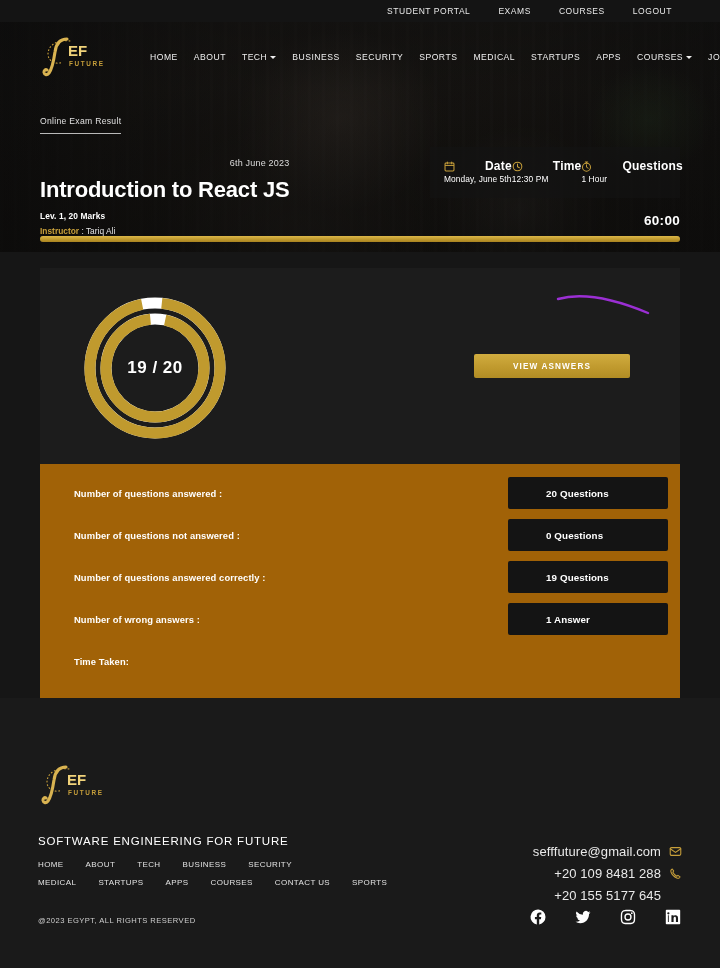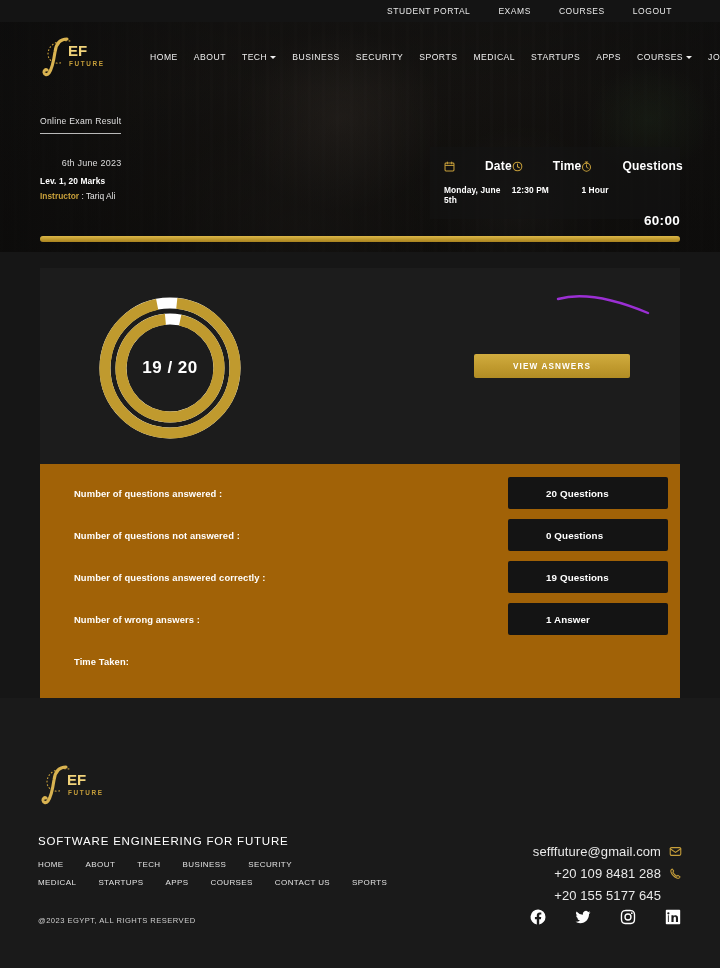--- a/index.html
+++ b/index.html
@@ -93,21 +93,21 @@
   .info-card {
     position: absolute; right: 40px; top: 147px; z-index: 4;
     width: 250px; padding: 12px 14px 14px 14px;
     background: rgba(20,20,20,0.62);
     display: flex; gap: 0;
   }
   .info-col { flex: 1; }
   .info-col:nth-child(1) { flex: 1.25; }
   .info-head { display: flex; align-items: center; gap: 6px; }
   .info-head .lab { font-size: 12px; font-weight: 700; color: #ffffff; letter-spacing: 0.2px; padding-left: 24px; }
-  .info-val { font-size: 8.4px; font-weight: 700; color: #ffffff; margin-top: 12px; letter-spacing: 0.1px; }
+  .info-val { font-size: 8.4px; font-weight: 400; color: #ffffff; margin-top: 1px; letter-spacing: 0.1px; }
   .ico { width: 11px; height: 11px; display: block; }
 
   
   .timer {
     position: absolute; right: 40px; top: 213px; z-index: 4;
     font-size: 13.5px; font-weight: 700; color: #ffffff; letter-spacing: 0.3px;
   }
   .progress-track {
     position: absolute; left: 40px; right: 40px; top: 236px; height: 6px;
     background: rgba(255,255,255,0.12); border-radius: 3px; z-index: 4;
@@ -118,21 +118,21 @@
   }
 
   
   .result-panel {
     position: absolute; left: 40px; top: 268px; width: 640px; height: 430px;
     background: #1c1c1c;
   }
   .panel-top { position: relative; height: 196px; }
   .panel-bottom { position: relative; height: 234px; background: #a16207; }
 
-  .donut { position: absolute; left: 55px; top: 25px; width: 150px; height: 150px; }
+  .donut { position: absolute; left: 40px; top: 25px; width: 150px; height: 150px; }
   .donut svg { display: block; }
   .donut-label {
     position: absolute; inset: 0; display: flex; align-items: center; justify-content: center;
     font-size: 17px; font-weight: 700; color: #ffffff; letter-spacing: 0.5px;
   }
 
   .squiggle { position: absolute; left: 515px; top: 22px; width: 100px; height: 28px; }
 
   .view-btn {
     position: absolute; left: 434px; top: 86px; width: 156px; height: 24px;
@@ -246,20 +246,21 @@
         <a href="#">
             <span>JOBS</span>
           </a>
 
       </nav>
     </div>
 
     <div class="hero-content">
       <div class="eyebrow">Online Exam Result</div>
       <div class="exam-date">6th June 2023</div>
+      <h1 class="exam-title">Introduction to React JS</h1>
       <div class="exam-level">Lev. 1, 20 Marks</div>
       <div class="exam-instructor">
         <span class="lbl">Instructor</span><span> : </span><span>Tariq Ali</span>
       </div>
     </div>
 
     <div class="info-card">
       <div class="info-col">
         <div class="info-head">
           <svg class="ico" viewBox="0 0 16 16">

